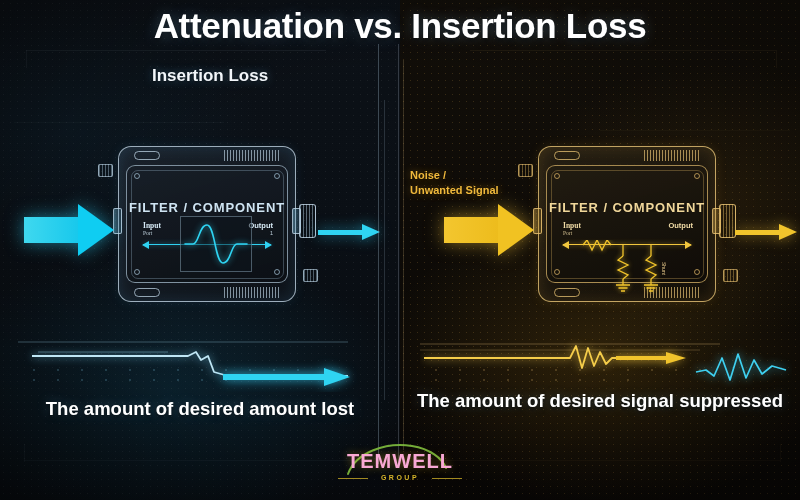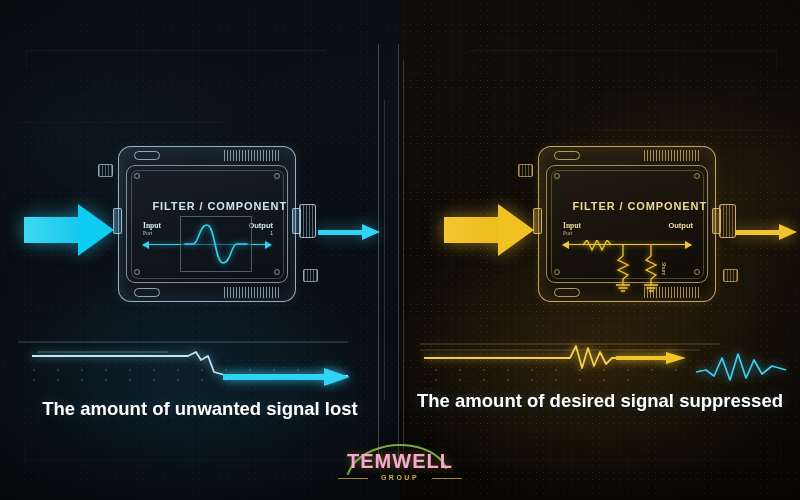--- a/index.html
+++ b/index.html
@@ -196,22 +196,22 @@
   }
   .dev-right .coax {
     border-color: rgba(236,198,118,0.82);
     background: repeating-linear-gradient(to right,
       rgba(234,192,104,0.45) 0 1px, rgba(0,0,0,0) 1px 3px);
   }
 
   
   .dev-title {
     position: absolute; left: 0; right: 0; top: 34px;
-    text-align: right;
-    font-size: 11px; font-weight: bold;
+    text-align: center;
+    font-size: 13px; font-weight: bold;
     letter-spacing: 0.9px;
     color: #cfe4f2;
   }
   .dev-right .dev-title { color: #f0d79a; }
 
   .port-label {
     position: absolute; top: 55px;
     font-size: 7.5px; font-weight: bold;
     color: #d6eaf6; line-height: 1.25;
   }
@@ -355,21 +355,23 @@
   <div class="vline" style="left:26px; top:50px; height:18px; opacity:.35;"></div>
   <div class="vline hline-warm" style="left:776px; top:50px; height:18px; opacity:.35;"></div>
   <div class="vline" style="left:24px; top:444px; height:18px; opacity:.25;"></div>
   <div class="vline hline-warm" style="left:780px; top:444px; height:18px; opacity:.25;"></div>
 
   <div class="divider" style="left:378px; background:rgba(180,205,225,.30);"></div>
   <div class="divider" style="left:384px; top:100px; height:300px; background:rgba(180,205,225,.18);"></div>
   <div class="divider" style="left:398px; background:rgba(200,215,230,.22);"></div>
   <div class="divider" style="left:403px; top:60px; height:390px; background:rgba(230,200,140,.20);"></div>
 
-
+  <div id="title">Attenuation vs. Insertion Loss</div>
+
+  <div class="sub-head" id="sub-left">Insertion Loss</div>
 
   <div class="bigarrow" id="bigarrow-left">
     <div class="ba-body"></div>
     <div class="ba-head"></div>
   </div>
 
   <div class="device dev-left">
     <div class="dev-outer"></div>
     <div class="fins top"></div>
     <div class="fins bot"></div>
@@ -410,20 +412,24 @@
         </svg>
       </div>
     </div>
   </div>
 
   <div class="outarrow" id="outarrow-left">
     <div class="oa-body"></div>
     <div class="oa-head"></div>
   </div>
 
+  <div id="noise-label">
+    <div>Noise /</div>
+    <div>Unwanted Signal</div>
+  </div>
 
   <div class="bigarrow" id="bigarrow-right">
     <div class="ba-body"></div>
     <div class="ba-head"></div>
   </div>
 
   <div class="device dev-right">
     <div class="dev-outer"></div>
     <div class="fins top"></div>
     <div class="fins bot"></div>
@@ -553,21 +559,21 @@
       <path d="M4 22 L150 22 L156 10 L162 32 L168 12 L174 30 L180 16 L186 28 L192 22 L250 22" fill="none" stroke="#f5cd4a" stroke-width="1.8" stroke-linejoin="round" style="filter:drop-shadow(0 0 4px rgba(245,205,74,.85))"></path>
       <g style="filter:drop-shadow(0 0 5px rgba(240,195,50,.7))">
         <rect x="196" y="20" width="56" height="4" fill="#f1c42c"></rect>
         <polygon points="246,16 266,22 246,28" fill="#f1c42c"></polygon>
       </g>
 
       <path d="M276 36 L286 34 L294 40 L302 22 L310 44 L318 18 L326 42 L334 24 L342 38 L352 30 L366 34" fill="none" stroke="#3fd0f0" stroke-width="1.7" stroke-linejoin="round" style="filter:drop-shadow(0 0 5px rgba(60,205,240,.8))"></path>
     </svg>
   </div>
 
-  <div class="caption" id="caption-left">The amount of unwanted signal lost</div>
+  <div class="caption" id="caption-left">The amount of desired amount lost</div>
   <div class="caption" id="caption-right">The amount of desired signal suppressed</div>
 
   <div id="logo">
     <svg style="position:absolute; left:12px; top:-4px;" width="116" height="34" viewBox="0 0 116 34">
       <path d="M6 30 C14 8 44 -2 70 2 C88 5 100 14 104 24" fill="none" stroke="#7fbf3f" stroke-width="2" stroke-linecap="round" opacity=".9"></path>
     </svg>
     <div id="logo-word">TEMWELL</div>
     <div class="logo-rule l"></div>
     <div class="logo-rule r"></div>
     <div id="logo-sub">GROUP</div>

